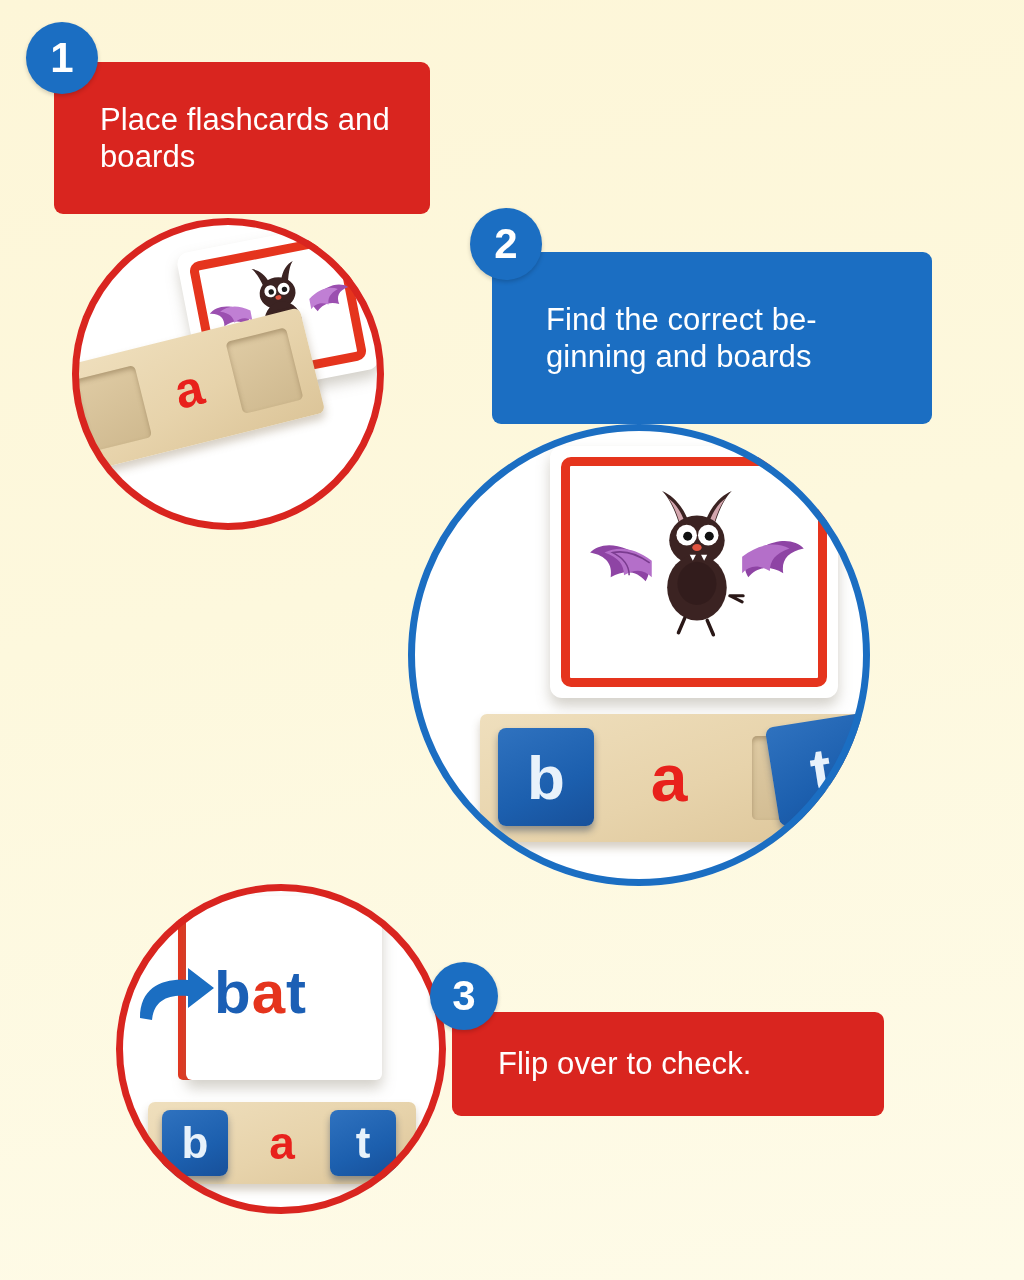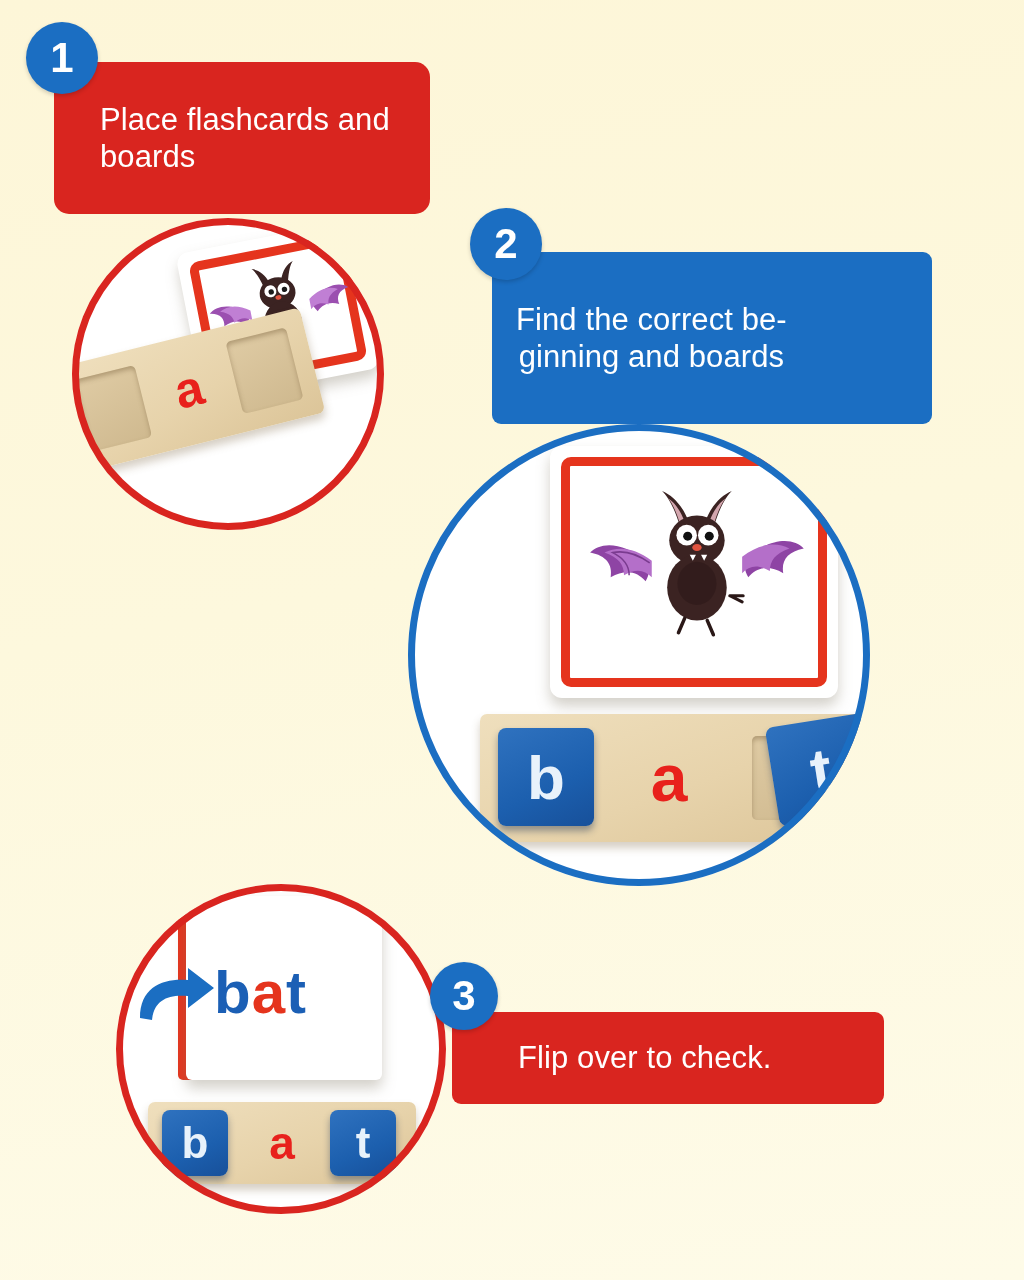--- a/index.html
+++ b/index.html
@@ -128,21 +128,21 @@
       <div style="position:absolute; left:-6px; top:118px; width:250px; height:108px; transform:rotate(-14deg);">
         <div class="board" style="inset:0;"></div>
         <div class="slot" style="left:14px; top:16px; width:62px; height:74px;"></div>
         <div class="board-letter" style="left:96px; top:24px; width:54px; height:58px; font-size:50px;">a</div>
         <div class="slot" style="left:170px; top:16px; width:62px; height:74px;"></div>
       </div>
     </div>
   </div>
   <div class="circle-ring ring-red" style="left:72px; top:218px; width:312px; height:312px;"></div>
 
-  <div class="callout callout-red" style="left:54px; top:62px; width:376px; height:152px;border-radius:15px;">
+  <div class="callout callout-red" style="left:54px; top:62px; width:376px; height:152px;">
     <div class="callout-text">Place flashcards and boards</div>
   </div>
   <div class="badge" style="left:26px; top:22px; width:72px; height:72px;">
     <span>1</span>
   </div>
 
   <div class="photo-circle" style="left:408px; top:424px; width:462px; height:462px;">
     <div class="scene">
 
       <div class="flashcard" style="left:142px; top:22px; width:288px; height:252px;">
@@ -187,21 +187,21 @@
       </div>
 
       <div class="hand" style="left:390px; top:298px; width:120px; height:124px; transform:rotate(-12deg);"></div>
       <div class="finger" style="left:384px; top:312px; width:56px; height:44px; transform:rotate(-22deg);"></div>
       <div class="finger" style="left:388px; top:350px; width:56px; height:44px; transform:rotate(-14deg);"></div>
     </div>
   </div>
   <div class="circle-ring ring-blue" style="left:408px; top:424px; width:462px; height:462px;"></div>
 
   <div class="callout callout-blue" style="left:492px; top:252px; width:440px; height:172px;">
-    <div class="callout-text" style="padding-left:24px;text-align:center;">
+    <div class="callout-text" style="padding-left:54px;">
       <div>Find the correct be-</div>
       <div>ginning and boards</div>
     </div>
   </div>
   <div class="badge" style="left:470px; top:208px; width:72px; height:72px;">
     <span>2</span>
   </div>
 
   <div class="photo-circle" style="left:116px; top:884px; width:330px; height:330px;">
     <div class="scene">
@@ -224,20 +224,20 @@
         </div>
         <div class="board-letter" style="left:108px; top:14px; width:52px; height:54px; font-size:46px;">a</div>
         <div class="tile" style="left:182px; top:8px; width:66px; height:66px; font-size:44px;">
           <span>t</span>
         </div>
       </div>
     </div>
   </div>
   <div class="circle-ring ring-red" style="left:116px; top:884px; width:330px; height:330px;"></div>
 
-  <div class="callout callout-red" style="left:452px; top:1012px; width:432px; height:92px;padding-left:20px;">
+  <div class="callout callout-red" style="left:452px; top:1012px; width:432px; height:104px;">
     <div class="callout-text">Flip over to check.</div>
   </div>
   <div class="badge" style="left:430px; top:962px; width:68px; height:68px;">
     <span>3</span>
   </div>
 
 </div>
 
 </body></html>

